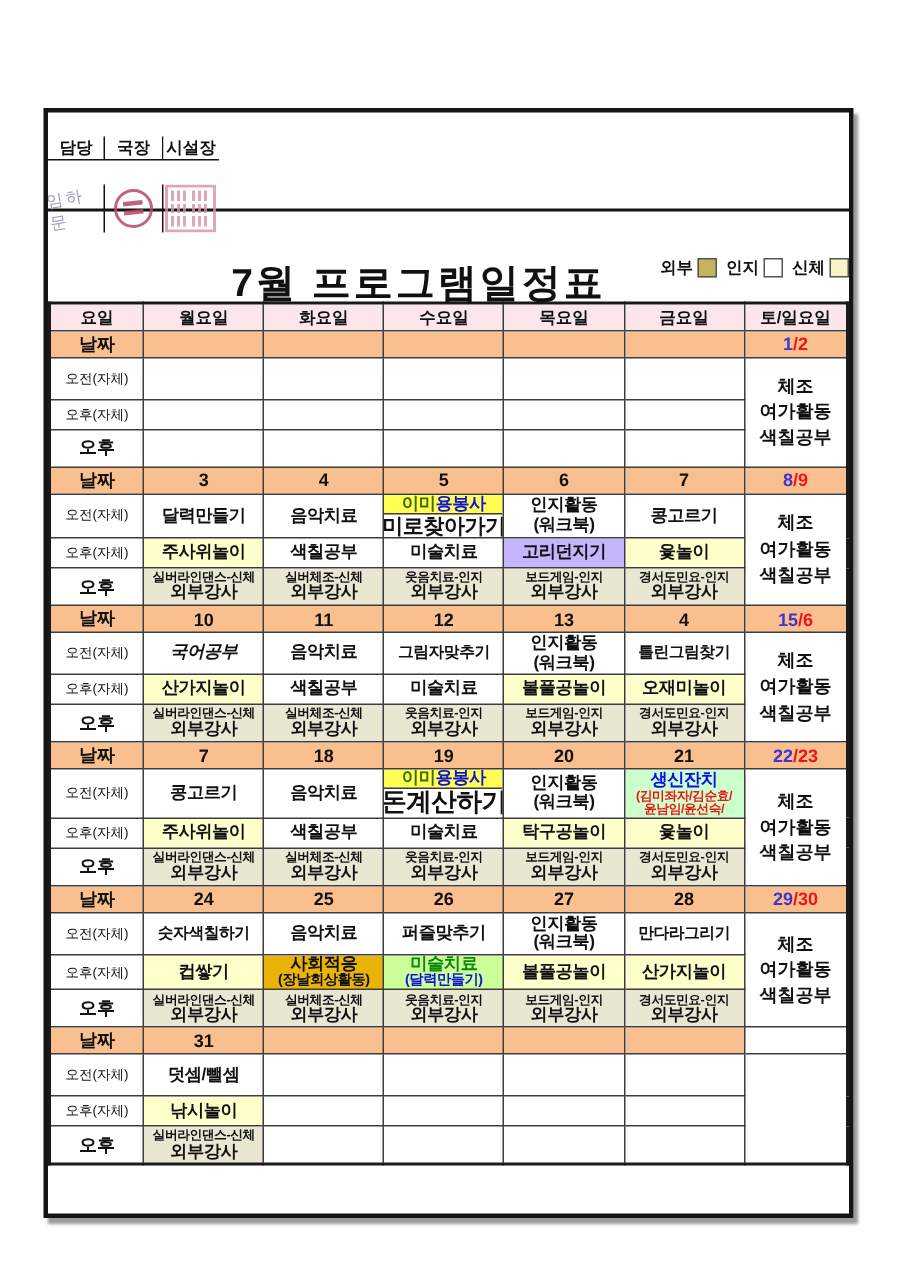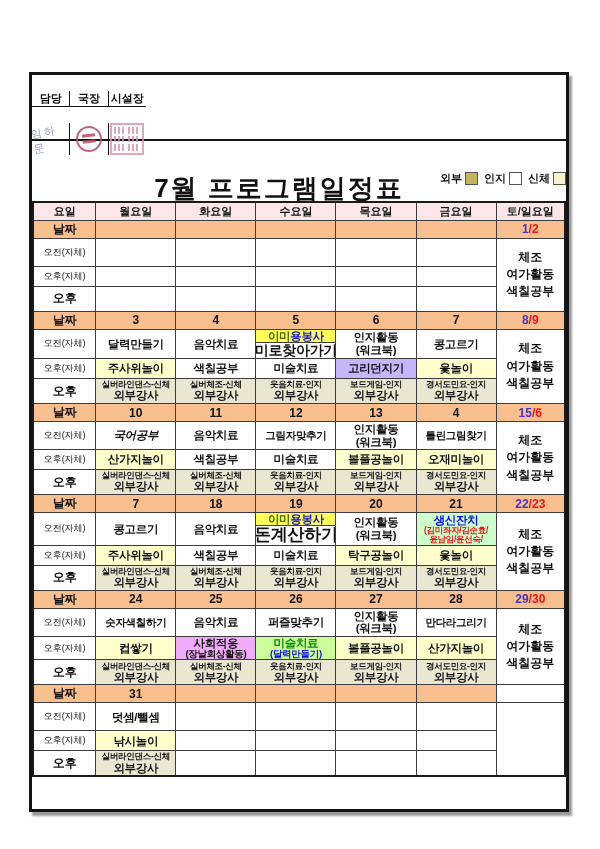--- a/index.html
+++ b/index.html
@@ -437,21 +437,21 @@
               <div class="ln">체조</div>
               <div class="ln">여가활동</div>
               <div class="ln">색칠공부</div>
             </td>
           </tr>
           <tr class="r-pmself">
             <td class="lbl">오후(자체)</td>
             <td class="prog" style="background: rgb(255, 255, 204);">
               <div class="ln" style="font-size: 11.5px;"><span>컵쌓기</span></div>
             </td>
-            <td class="prog" style="background: #f0abfc;">
+            <td class="prog" style="background: #eab308;">
               <div class="ln" style="font-size: 11.5px;"><span>사회적응</span></div>
               <div class="ln" style="font-size: 9.5px;"><span>(장날회상활동)</span></div>
             </td>
             <td class="prog" style="background: rgb(204, 255, 153);">
               <div class="ln" style="font-size: 11.5px;"><span style="color: rgb(10, 138, 10);">미술치료</span></div>
               <div class="ln" style="font-size: 9.5px;"><span style="color: rgb(17, 17, 221);">(달력만들기)</span></div>
             </td>
             <td class="prog" style="background: rgb(255, 255, 204);">
               <div class="ln" style="font-size: 11.5px;"><span>볼풀공놀이</span></div>
             </td>

